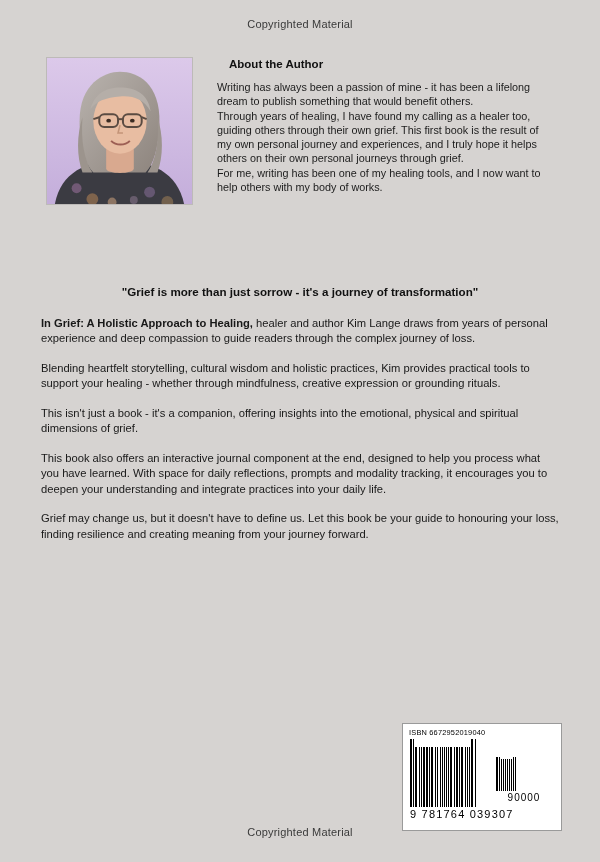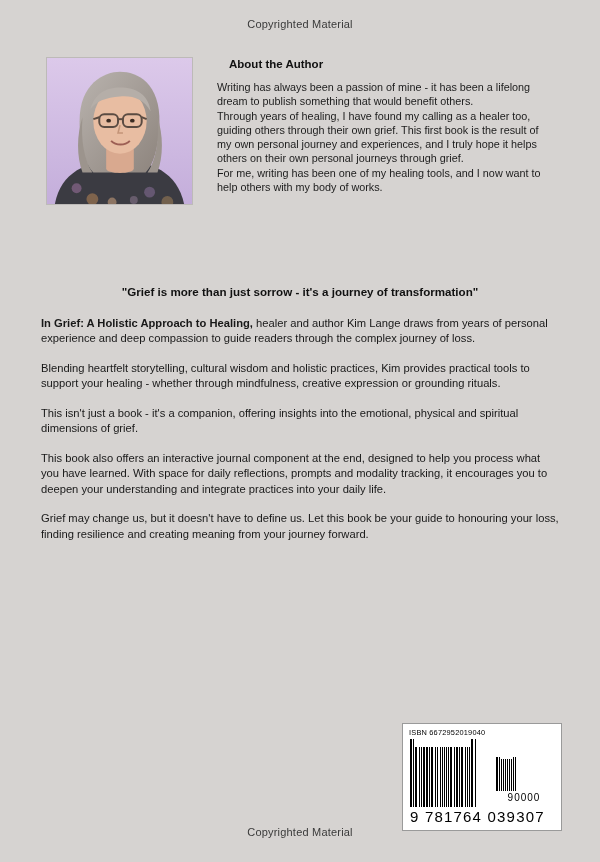--- a/index.html
+++ b/index.html
@@ -116,21 +116,21 @@
   .ean5-bars { height: 34px; display: flex; align-items: flex-end; gap: 0; }
   .ean5-bars span { display: block; background: #000; }
   .ean5-digits {
     font-size: 10px;
     text-align: center;
     letter-spacing: 1px;
     margin-top: 1px;
     color: #000;
   }
   .ean-digits {
-    font-size: 15px;
+    font-size: 11px;
     letter-spacing: 1.2px;
     color: #000;
     margin-top: 1px;
     padding-left: 2px;
     white-space: nowrap;
   }
 </style>
 </head>
 <body>
 

